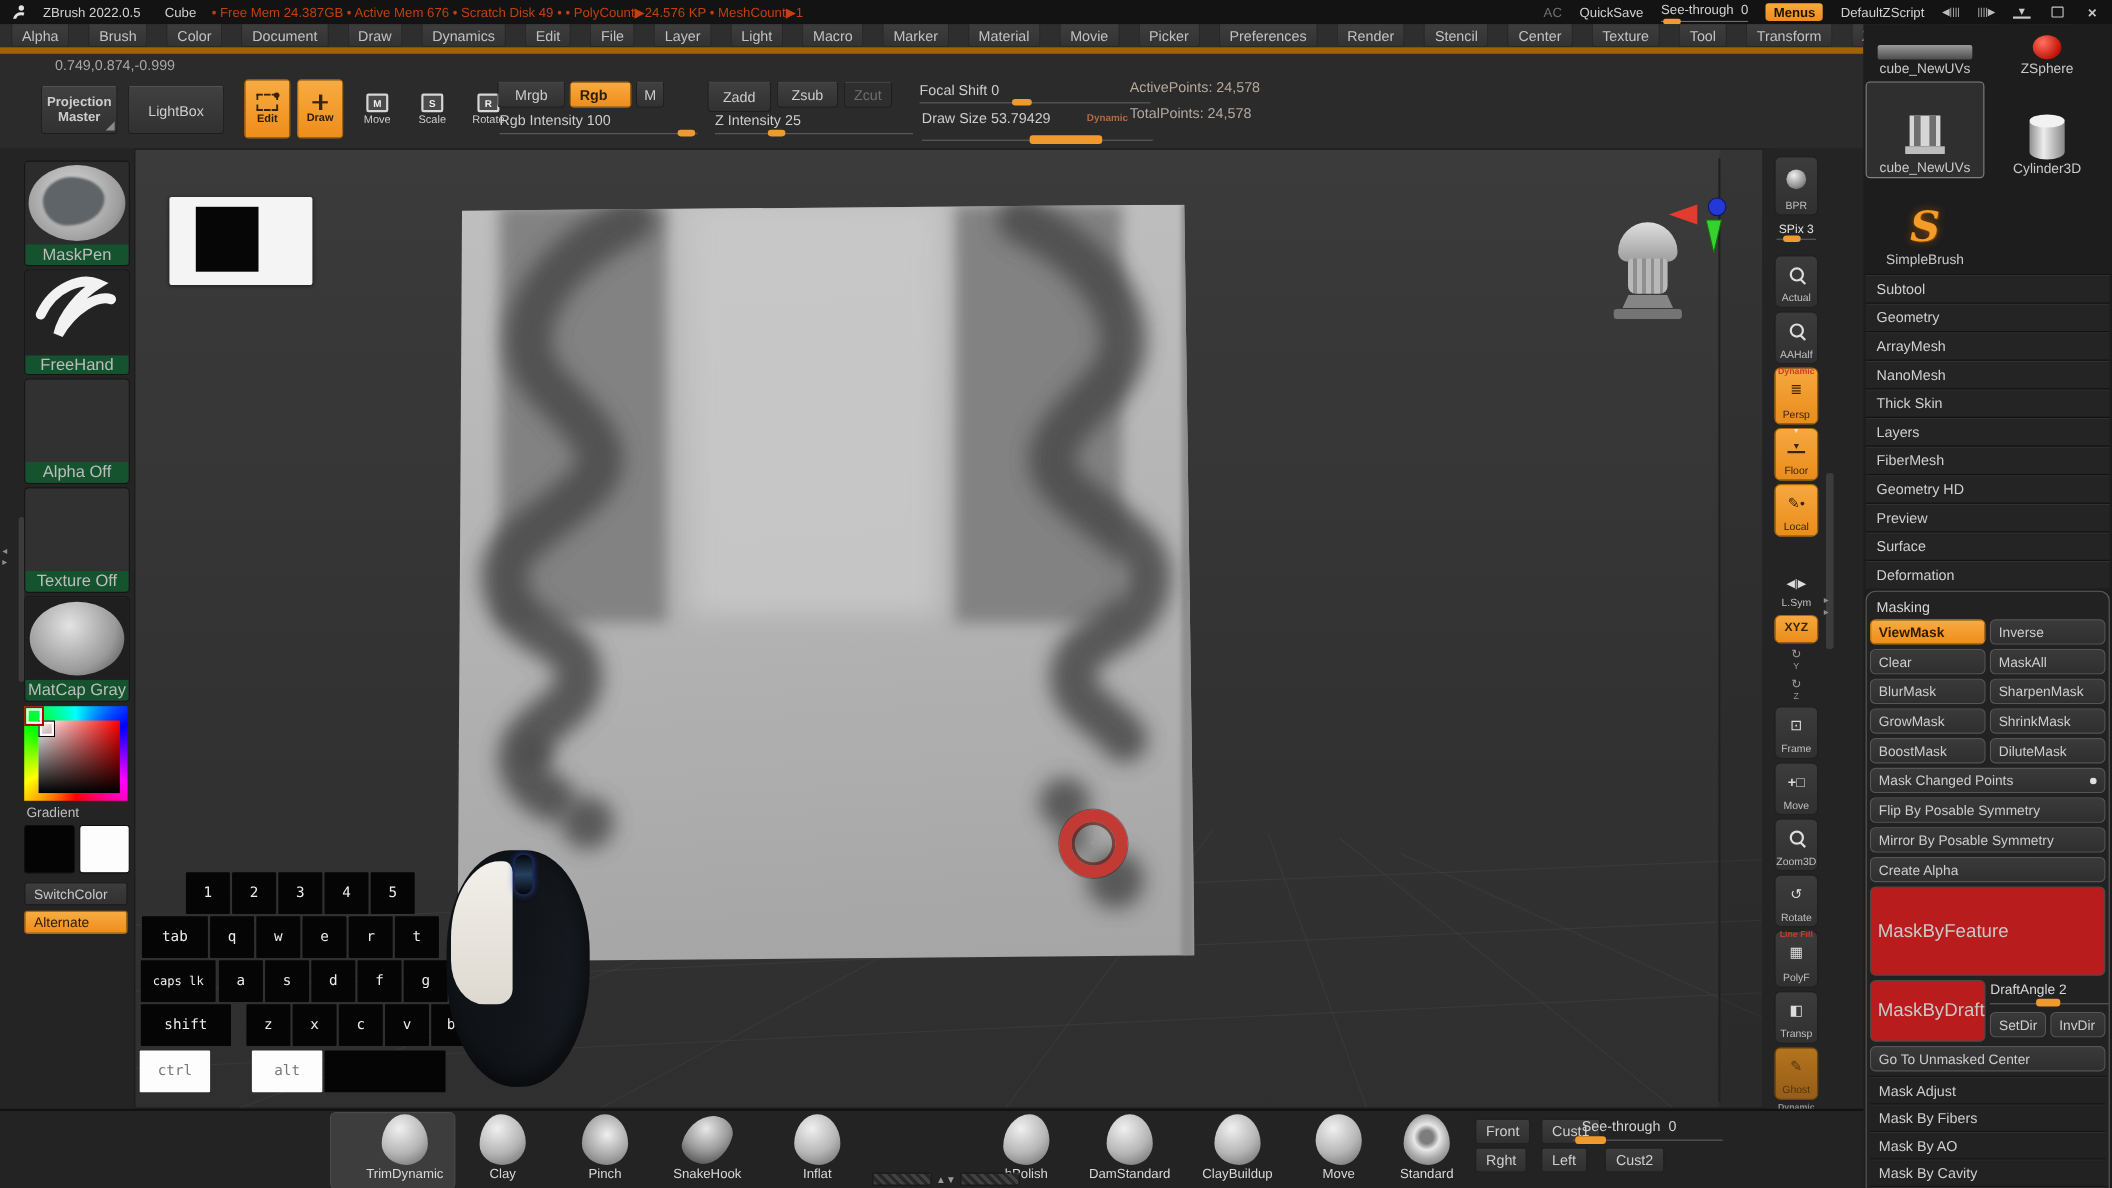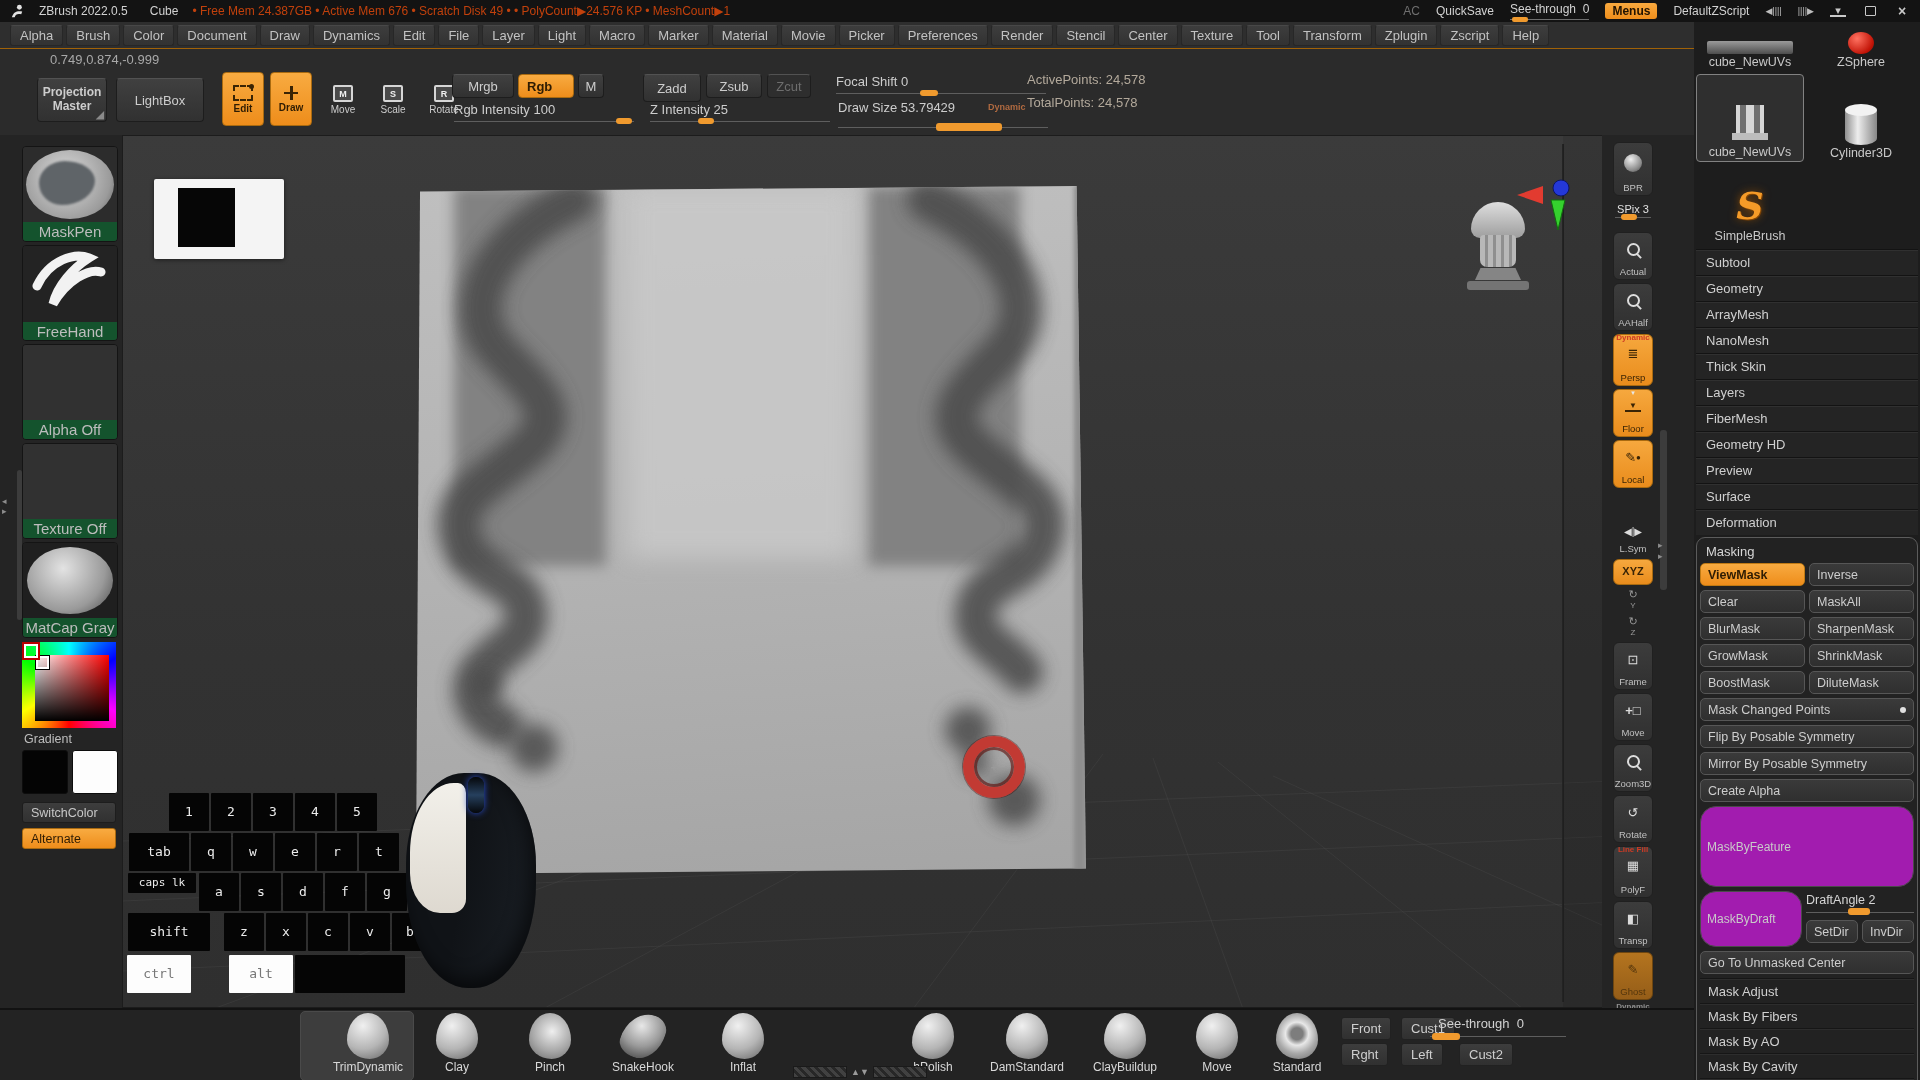--- a/index.html
+++ b/index.html
@@ -14,21 +14,21 @@
   .titlebar .right{margin-left:auto;display:flex;align-items:center;gap:16px}
   .menus-btn{background:linear-gradient(#f8a93f,#ee8d1b);color:#201200;padding:1px 7px;border-radius:3px;font-weight:bold}
   .tb-seethrough{position:relative;padding-bottom:3px;border-bottom:1px solid #6e6e6e}
   .tb-seethrough .h{position:absolute;left:2px;bottom:-3px;width:16px;height:5px;border-radius:2px;background:#f09a2e}
   .wicon{display:inline-flex;align-items:center;justify-content:center;width:16px;height:14px;color:#c9c9c9;font-size:11px}
   .wbox{width:9px;height:8px;border:1.5px solid #c9c9c9;border-radius:1px;display:inline-block}
   .dockglyph{font-size:9px;letter-spacing:0;color:#bdbdbd}
 
   
   .menubar{position:absolute;left:0;top:22px;width:1694px;height:27px;background:#2e2e2e;display:flex;
-           align-items:center;padding:0 10px;gap:3px;box-sizing:border-box;border-bottom:1px solid #a16207}
+           align-items:center;padding:0 10px;gap:17px;box-sizing:border-box;border-bottom:6px solid #a16207}
   .menu-item{padding:2px 9px;background:linear-gradient(#3d3d3d,#323232);border:1px solid #272727;
              border-top-color:#484848;border-radius:3px;font-size:13px;color:#c2c2c2;white-space:nowrap}
 
   
   .btn{background:linear-gradient(#404040,#313131);border:1px solid #1d1d1d;border-top-color:#525252;
        border-radius:4px;color:#cdcdcd;font-size:13px;display:flex;align-items:center;justify-content:center;
        box-sizing:border-box;position:absolute}
   .btn.orange{background:linear-gradient(#f8ab41,#ee8d1b);color:#2e1c03;border-color:#a96a10;font-weight:bold}
   .btn.dim{color:#6d6d6d}
   .toolbtn{flex-direction:column;gap:2px;font-size:10px;padding:4px 2px}
@@ -113,22 +113,22 @@
   .sbrush::before{content:"S";font-size:38px;font-weight:bold;font-family:"DejaVu Serif",serif;font-style:italic;
                   color:#f59b28;text-shadow:0 0 8px #8f4e06,1px 1px 0 #7a4004}
   .prow{height:25px;display:flex;align-items:center;padding:0 10px;font-size:13px;color:#d0d0d0;background:#242424;
         border-top:1px solid #131313;box-shadow:inset 0 1px 0 #303030}
   .maskbox{margin-top:2px;border:1px solid #5c5c5c;border-radius:9px;background:#222;padding:3px 3px 0 3px}
   .mhead{font-size:13px;color:#d6d6d6;padding:3px 6px 4px}
   .mrow{display:flex;gap:4px;margin-bottom:4px}
   .mbtn{flex:1;height:23px;background:linear-gradient(#3a3a3a,#2f2f2f);border:1px solid #565656;border-radius:5px;
         color:#cdcdcd;font-size:12.5px;display:flex;align-items:center;padding:0 7px;box-sizing:border-box;white-space:nowrap}
   .mbtn.orange{background:linear-gradient(#f8ab41,#ee8d1b);color:#2e1c03;border-color:#c07a14;font-weight:bold}
-  .mlabel{border:1px solid #4a4a4a;border-radius:16px;background:#a21caf;display:flex;align-items:center;
-          padding-left:6px;font-size:12px;color:#c9c9c9}
+  .mlabel{border:1px solid #4a4a4a;border-radius:5px;background:#b91c1c;display:flex;align-items:center;
+          padding-left:6px;font-size:17px;color:#c9c9c9}
   .dot{width:6px;height:6px;border-radius:50%;background:#e0e0e0;margin-left:auto}
   .flatrow{height:24px;display:flex;align-items:center;padding:0 8px;font-size:13px;color:#d0d0d0;
            border-top:1px solid #161616;box-shadow:inset 0 1px 0 #2d2d2d}
 
   
   .bottomtray{position:absolute;left:0;top:1008px;width:1694px;height:72px;background:#232323;border-top:2px solid #121212}
   .brush{position:absolute;top:3px;width:90px;display:flex;flex-direction:column;align-items:center;gap:1px;font-size:12px;color:#d8d8d8}
   .bthumb{width:42px;height:46px;border-radius:50% 50% 46% 54%/58% 58% 42% 42%;
           background:radial-gradient(circle at 38% 28%,#f0f0f0,#b5b5b5 55%,#6d6d6d 95%)}
   .selplate{position:absolute;left:300px;top:1px;width:112px;height:68px;background:#3d3d3d;border-radius:5px;border:1px solid #4a4a4a}
@@ -385,21 +385,21 @@
       <div class="key" style="left:172px;top:657px;width:40px;height:38px">4</div>
       <div class="key" style="left:214px;top:657px;width:40px;height:38px">5</div>
 
       <div class="key" style="left:6px;top:697px;width:60px;height:38px">tab</div>
       <div class="key" style="left:68px;top:697px;width:40px;height:38px">q</div>
       <div class="key" style="left:110px;top:697px;width:40px;height:38px">w</div>
       <div class="key" style="left:152px;top:697px;width:40px;height:38px">e</div>
       <div class="key" style="left:194px;top:697px;width:40px;height:38px">r</div>
       <div class="key" style="left:236px;top:697px;width:40px;height:38px">t</div>
 
-      <div class="key" style="left:5px;top:737px;width:68px;height:20px;font-size:11px;white-space:pre-line">caps lk</div>
+      <div class="key" style="left:5px;top:737px;width:68px;height:38px;font-size:11px;white-space:pre-line">caps lk</div>
       <div class="key" style="left:76px;top:737px;width:40px;height:38px">a</div>
       <div class="key" style="left:118px;top:737px;width:40px;height:38px">s</div>
       <div class="key" style="left:160px;top:737px;width:40px;height:38px">d</div>
       <div class="key" style="left:202px;top:737px;width:40px;height:38px">f</div>
       <div class="key" style="left:244px;top:737px;width:40px;height:38px">g</div>
 
       <div class="key" style="left:5px;top:777px;width:82px;height:38px">shift</div>
       <div class="key" style="left:101px;top:777px;width:40px;height:38px">z</div>
       <div class="key" style="left:143px;top:777px;width:40px;height:38px">x</div>
       <div class="key" style="left:185px;top:777px;width:40px;height:38px">c</div>

